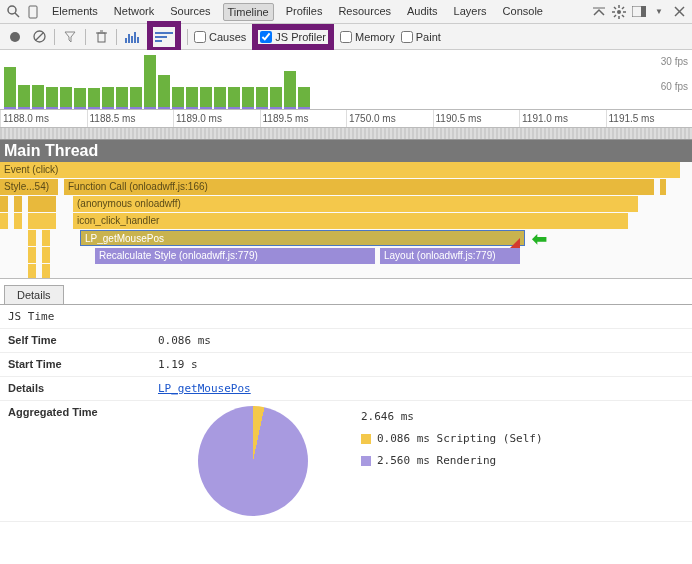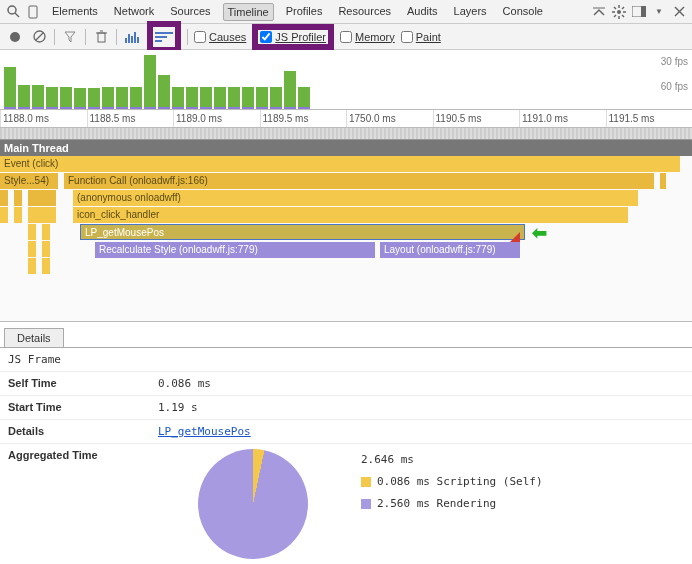--- a/index.html
+++ b/index.html
@@ -3,35 +3,35 @@
 <meta charset="utf-8">
 <style>
   * { box-sizing: border-box; margin: 0; padding: 0; }
   body { font-family: "Lucida Grande", Arial, sans-serif; font-size: 11px; color: #333; background: #fff; width: 692px; }
   .toolbar { display: flex; align-items: center; height: 24px; border-bottom: 1px solid #ccc; background: #f3f3f3; padding: 0 4px; gap: 2px; }
   .toolbar .spacer { flex: 1; }
   .tb-icon { width: 18px; height: 18px; display: flex; align-items: center; justify-content: center; cursor: pointer; }
   .tabs { display: flex; gap: 8px; margin-left: 4px; }
   .tab { padding: 2px 4px; cursor: pointer; color: #333; }
   .tab.active { background: #ddd; border: 1px solid #aaa; border-radius: 2px; }
-  .subtoolbar { display: flex; align-items: center; height: 26px; border-bottom: 1px solid #ccc; background: #f3f3f3; padding: 0 6px; gap: 6px; text-decoration: underline; }
+  .subtoolbar { display: flex; align-items: center; height: 26px; border-bottom: 1px solid #ccc; background: #f3f3f3; padding: 0 6px; gap: 6px; }
   .green-box { border: 6px solid #701a75; padding: 1px 2px; display: inline-flex; align-items: flex-start; }
   .chk { display: inline-flex; align-items: center; gap: 3px; font-size: 11px; }
   .chk input { width: 12px; height: 12px; }
   .overview { position: relative; height: 60px; background: #fff; border-bottom: 1px solid #bbb; }
   .fps-labels { position: absolute; right: 4px; top: 6px; font-size: 10px; color: #888; text-align: right; }
   .fps-labels div { margin-bottom: 14px; }
   .bars-row { position: absolute; bottom: 2px; left: 4px; display: flex; align-items: flex-end; gap: 2px; }
   .bar { width: 12px; background: #6cb33f; position: relative; }
   .bar .purp { position: absolute; bottom: -2px; left: 0; right: 0; height: 2px; background: #8a7cd8; }
   .ruler { display: flex; height: 18px; border-bottom: 1px solid #bbb; font-size: 10px; color: #555; background: #fff; }
   .ruler div { flex: 1; border-left: 1px solid #ddd; padding-left: 2px; line-height: 18px; }
   .minimap { height: 12px; background: repeating-linear-gradient(90deg, #ccc, #ccc 2px, #ddd 2px, #ddd 4px); border-bottom: 1px solid #999; }
-  .thread-hdr { background: #777; color: #fff; font-weight: bold; padding: 2px 4px; font-size: 11px; }
-  .flame { position: relative; height: 166px; background: #fafafa; border-bottom: 1px solid #bbb; overflow: hidden; }
+  .thread-hdr { background: #777; color: #fff; font-weight: bold; padding: 2px 4px; font-size: 16px; }
+  .flame { position: relative; height: 117px; background: #fafafa; border-bottom: 1px solid #bbb; overflow: hidden; }
   .fl-row { position: absolute; height: 16px; color: #fff; font-size: 10px; line-height: 16px; padding-left: 4px; white-space: nowrap; overflow: hidden; }
   .ev-yellow { background: #f4c84b; color: #5b4b18; }
   .ev-yellow2 { background: #e8b93c; color: #5b4b18; }
   .ev-olive { background: #c9b34e; color: #fff; border: 1px solid #4a77c4; }
   .ev-purple { background: #9a8cd8; color: #fff; }
   .red-tri { position: absolute; width: 0; height: 0; border-left: 10px solid transparent; border-bottom: 10px solid #d43a2f; }
   .arrow { position: absolute; color: #24b324; font-size: 18px; font-weight: bold; }
   .details-tab { display: inline-block; border: 1px solid #aaa; border-bottom: none; padding: 3px 12px; background: #eee; margin: 6px 0 0 4px; font-size: 11px; }
   .details-panel { border-top: 1px solid #aaa; }
   .drow { display: flex; border-bottom: 1px solid #eee; padding: 5px 8px; }
@@ -287,21 +287,21 @@
   <div class="fl-row ev-yellow" style="top:102px;left:42px;width:8px"></div>
   <div class="fl-row ev-yellow" style="top:0;left:660px;width:6px"></div>
   <div class="fl-row ev-yellow2" style="top:17px;left:660px;width:6px"></div>
 </div>
 
 <div>
   <span class="details-tab">Details</span>
 </div>
 <div class="details-panel">
   <div class="drow">
-      <div class="v">JS Frame</div>
+      <div class="v">JS Time</div>
     </div>
   <div class="drow">
       <div class="k">Self Time</div>
       <div class="v">0.086 ms</div>
     </div>
   <div class="drow">
       <div class="k">Start Time</div>
       <div class="v">1.19 s</div>
     </div>
   <div class="drow">

